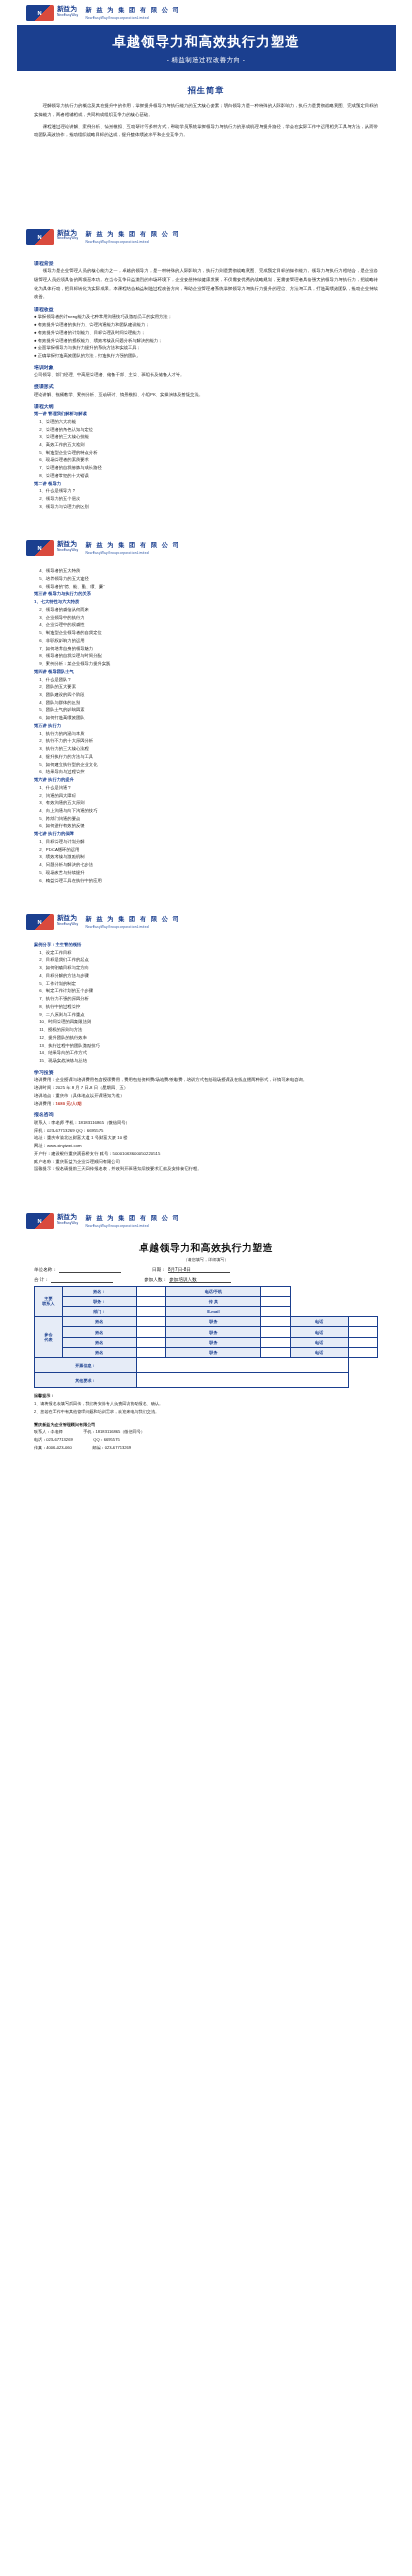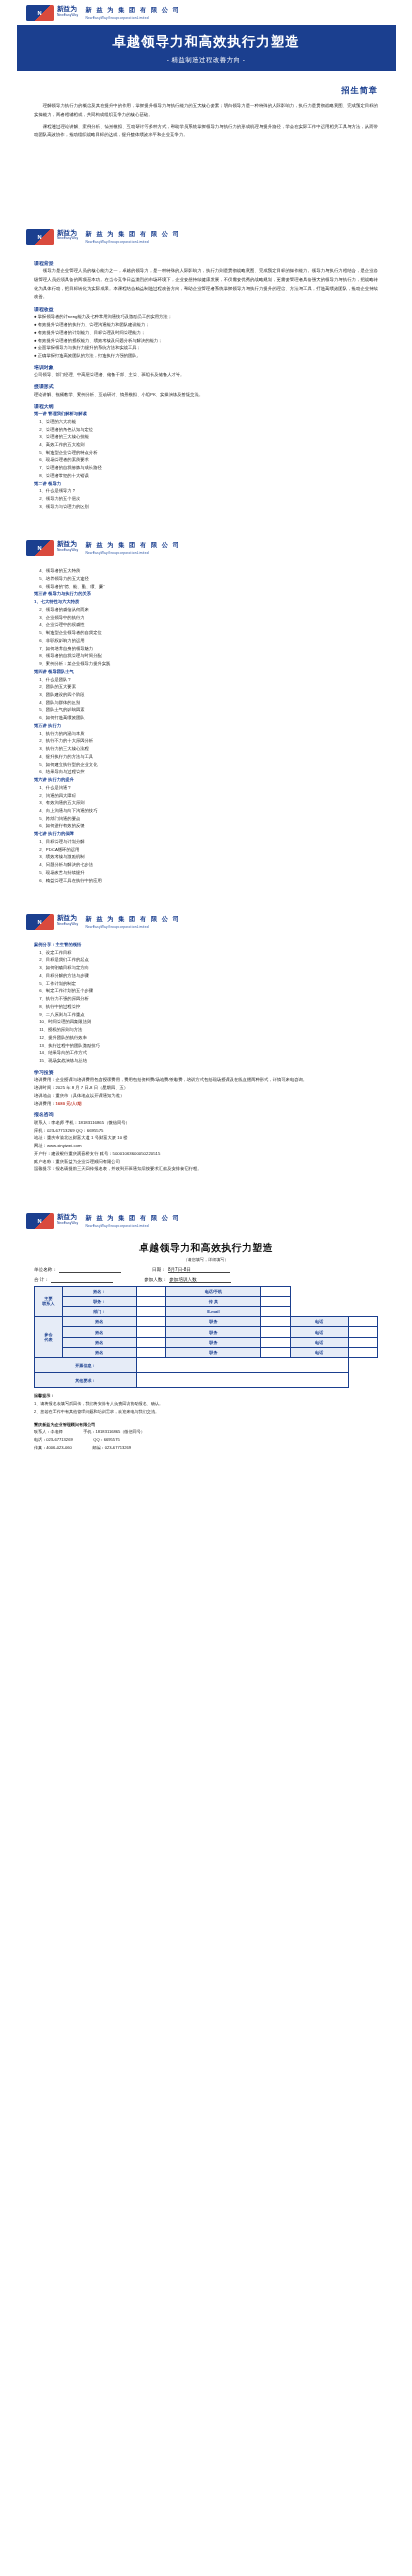--- a/index.html
+++ b/index.html
@@ -17,21 +17,21 @@
   .brand-cn{font-size:6.2px;font-weight:bold;color:#1b3f8f;letter-spacing:1.5px;}
   .brand-en{font-size:3.3px;color:#2a55a5;letter-spacing:0.2px;margin-top:1px;}
 
   
   .banner{background:#1b3f8f;color:#fff;text-align:center;padding:8.2px 0 6.2px 0;}
   .banner h1{margin:0;font-size:13.4px;letter-spacing:1px;font-weight:bold;}
   .banner .sub{margin-top:4.6px;font-size:6.4px;letter-spacing:0.5px;}
 
   
   .section{padding:7.2px 17.5px 4.1px 17.5px;}
-  .sec-title{text-align:right;color:#1b3f8f;font-size:8.2px;font-weight:bold;letter-spacing:1px;margin:7.2px 0 6.2px 0;}
+  .sec-title{text-align:center;color:#1b3f8f;font-size:8.2px;font-weight:bold;letter-spacing:1px;margin:7.2px 0 6.2px 0;}
   p.body{font-size:4.4px;line-height:1.95;text-indent:2em;margin:0 0 3.1px 0;color:#222;text-align:justify;}
 
   .h-blue{color:#1b3f8f;font-size:4.9px;font-weight:bold;margin:4.1px 0 1.5px 0;}
   ul.plain{margin:0 0 2.1px 0;padding-left:0;list-style:none;}
   ul.plain li{font-size:4.3px;line-height:1.8;color:#222;}
   .ln{font-size:4.3px;line-height:1.8;color:#222;}
   .ln.ind{padding-left:5.2px;}
   .ln.b{font-weight:bold;}
 
   

